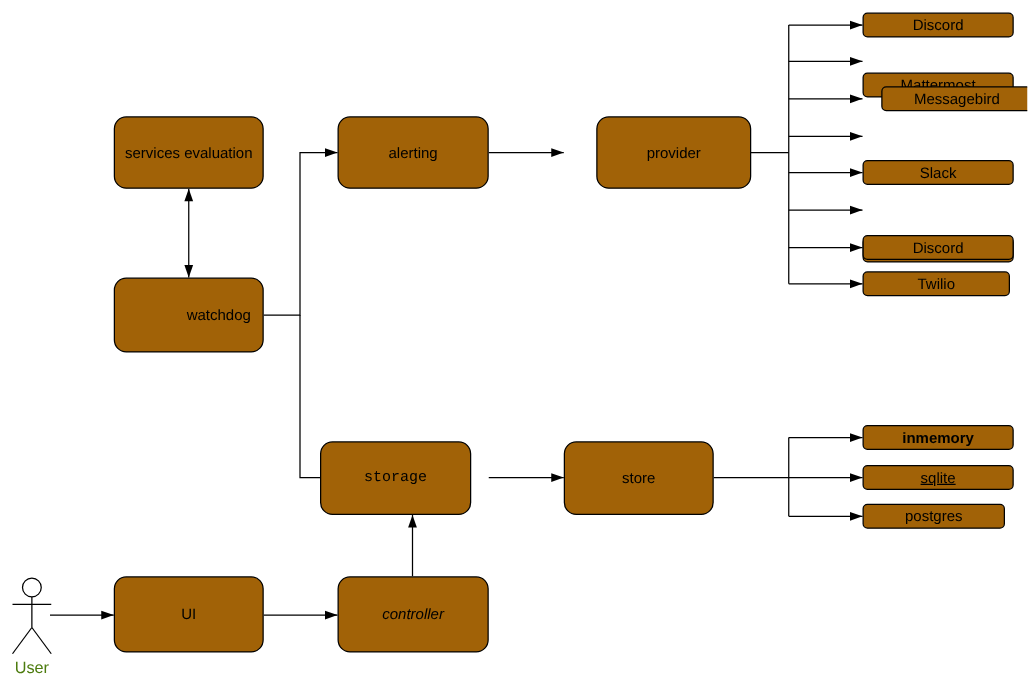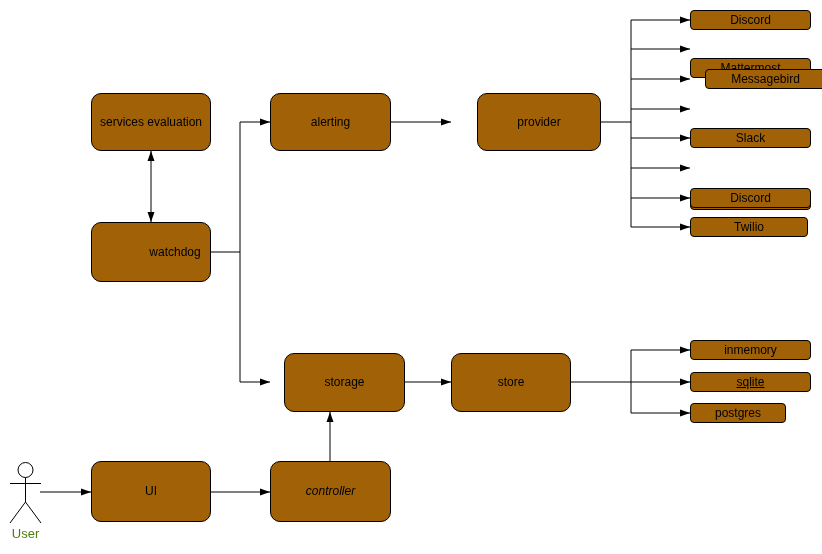--- a/index.html
+++ b/index.html
@@ -103,21 +103,21 @@
   </div>
 
   <div class="node big" style="left:270px; top:93px; width:121px; height:58px;">
     <span>alerting</span>
   </div>
 
   <div class="node big" style="left:477px; top:93px; width:124px; height:58px;">
     <span>provider</span>
   </div>
 
-  <div class="node big" style="left:284px; top:353px; width:121px; height:59px;">
+  <div class="node big" style="left:256px; top:353px; width:121px; height:59px;font-family:Liberation Mono, monospace;">
     <span>storage</span>
   </div>
 
   <div class="node big" style="left:451px; top:353px; width:120px; height:59px;">
     <span>store</span>
   </div>
 
   <div class="node big" style="left:91px; top:461px; width:120px; height:61px;">
     <span>UI</span>
   </div>
@@ -141,25 +141,25 @@
   <div class="node small" style="left:690px; top:158px; width:121px; height:20px;margin-top:32px;">
     <span>Teams</span>
   </div>
   <div class="node small" style="left:690px; top:188px; width:121px; height:20px;">
     <span>Discord</span>
   </div>
   <div class="node small" style="left:690px; top:217px; width:118px; height:20px;">
     <span>Twilio</span>
   </div>
 
-  <div class="node small" style="left:690px; top:340px; width:121px; height:20px;">
+  <div class="node small" style="left:690px; top:340px; width:121px; height:20px;font-weight:bold;">
     <span>inmemory</span>
   </div>
   <div class="node small" style="left:690px; top:372px; width:121px; height:20px;text-decoration:underline;">
     <span>sqlite</span>
   </div>
-  <div class="node small" style="left:690px; top:403px; width:96px; height:20px;">
+  <div class="node small" style="left:690px; top:403px; width:114px; height:20px;">
     <span>postgres</span>
   </div>
 
   <div class="actor-label" style="left:0px; top:526px; width:51px;">User</div>
 
 </div>
 
 </body></html>

